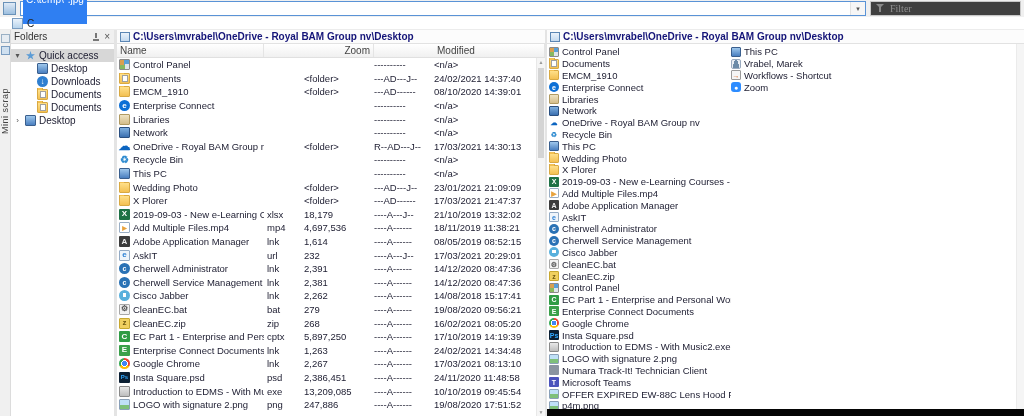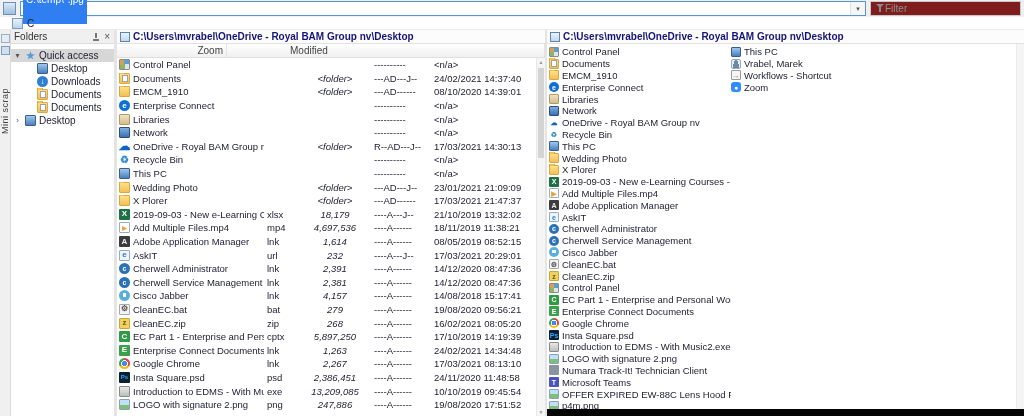--- a/index.html
+++ b/index.html
@@ -5,21 +5,21 @@
   * { box-sizing: border-box; margin: 0; padding: 0; }
   html,body { width:1024px; height:416px; overflow:hidden; }
   body { font-family:"Liberation Sans", sans-serif; background:#f0f0f0; font-size:10px; color:#1c1c30; }
 
   
   .addr-row { height:17px; display:flex; align-items:center; gap:4px; padding:1px 3px; background:#f0f0f0; }
   .addr-drive-icon { width:13px; height:13px; background:linear-gradient(#dfeaf6,#9dbfdf); border:1px solid #6a92b8; flex:none; }
   .combo { width:846px; height:15px; border:1px solid #5a93d6; background:#fff; display:flex; align-items:center; }
   .combo-text { background:#2f7ff2; color:#fff; padding:0 3px; height:31px; line-height:13px; margin-left:2px; font-size:10px; white-space:pre; }
   .combo-arrow { margin-left:auto; width:15px; text-align:center; color:#555; font-size:7px; border-left:1px solid #e2e2e2; background:#f6f6f6; height:13px; line-height:13px; }
-  .filter { flex:1; height:15px; border:1px solid #c8c8c8; background:#7f1d1d; display:flex; align-items:center; padding:0 5px; color:#8f8f8f; }
+  .filter { flex:1; height:15px; border:1px solid #c8c8c8; background:#404040; display:flex; align-items:center; gap:5px; padding:0 5px; color:#8f8f8f;font-family:Liberation Serif, serif; }
   .funnel { width:9px; height:9px; position:relative; flex:none; }
   .funnel::before { content:""; position:absolute; top:0; left:0; border-left:4px solid transparent; border-right:4px solid transparent; border-top:4px solid #8a8a8a; }
   .funnel::after { content:""; position:absolute; top:3px; left:3px; width:2px; height:5px; background:#8a8a8a; }
 
   
   .suggest-row { height:13px; background:#fff; display:flex; align-items:center; gap:4px; padding:0 3px 0 12px; border-bottom:1px solid #ececec; color:#222; }
   .suggest-icon { width:11px; height:11px; background:linear-gradient(#eaf2fb,#b8d4ec); border:1px solid #7a9cc0; flex:none; }
 
   
   .main { display:flex; height:386px; }
@@ -47,21 +47,21 @@
 
   
   .pane-mid { width:430px; background:#fff; display:flex; flex-direction:column; position:relative; border-right:2px solid #e4e4e4; flex:none; }
   .colhdr { height:14px; display:flex; color:#444; background:linear-gradient(#ffffff,#f0f0f0); border-bottom:1px solid #e0e0e0; flex:none; }
   .colhdr .ch { border-right:1px solid #e4e4e4; padding:0 3px; display:flex; align-items:center; overflow:hidden; }
   .ch0 { width:147px; } .ch1 { width:40px;margin-top:28px; } .ch2 { width:70px; justify-content:flex-end; } .ch3 { width:60px;margin-top:20px; } .ch4 { flex:1; }
   .midrows { flex:1; overflow:hidden; }
   .frow { height:13.6px; display:flex; align-items:center; font-size:9.5px; }
   .c0 { width:147px; display:flex; align-items:center; gap:3px; padding-left:2px; overflow:hidden; white-space:nowrap; flex:none; }
   .c1 { width:40px; padding-left:3px; flex:none; }
-  .c2 { width:70px; text-align:center; padding-right:8px; flex:none;font-style:italic; }
+  .c2 { width:70px; text-align:left; padding-right:8px; flex:none; }
   .c3 { width:60px; flex:none; }
   .c4 { flex:1; white-space:nowrap; overflow:hidden; }
   .mid-sb { position:absolute; top:28px; right:0; bottom:0; width:9px; background:#f5f5f5; border-left:1px solid #e8e8e8; }
   .mid-sb .sb-up, .mid-sb .sb-down { position:absolute; left:0; width:8px; text-align:center; font-size:5px; color:#999; }
   .mid-sb .sb-up { top:1px; } .mid-sb .sb-down { bottom:1px; }
   .mid-sb .thumb { position:absolute; top:10px; left:1px; width:6px; height:90px; background:#d4d4d4; }
 
   
   .pane-right { flex:1; background:#fff; display:flex; flex-direction:column; position:relative; overflow:hidden; }
   .icols { flex:1; display:flex; padding:2px 10px 0 2px; overflow:hidden; }
@@ -175,20 +175,21 @@
         </div>
       </div>
   </div>
 
   <div class="pane-mid">
     <div class="pane-hdr">
       <span class="hdr-icon"></span>
       <span>C:\Users\mvrabel\OneDrive - Royal BAM Group nv\Desktop</span>
     </div>
     <div class="colhdr" id="colhdr">
+        <div class="ch ch0">Name</div>
         <div class="ch ch1">Exte...</div>
         <div class="ch ch2">Zoom</div>
         <div class="ch ch3">Attributes</div>
         <div class="ch ch4">Modified</div>
       </div>
     <div class="midrows" id="midrows">
         <div class="frow">
           <div class="c0">
             <span class="fic i-control-panel"></span>
             <span>Control Panel</span>
@@ -357,21 +358,21 @@
           <div class="c2">2,381</div>
           <div class="c3">----A------</div>
           <div class="c4">14/12/2020 08:47:36</div>
         </div>
         <div class="frow">
           <div class="c0">
             <span class="fic i-cisco"></span>
             <span>Cisco Jabber</span>
           </div>
           <div class="c1">lnk</div>
-          <div class="c2">4,157</div>
+          <div class="c2">2,262</div>
           <div class="c3">----A------</div>
           <div class="c4">14/08/2018 15:17:41</div>
         </div>
         <div class="frow">
           <div class="c0">
             <span class="fic i-bat">⚙</span>
             <span>CleanEC.bat</span>
           </div>
           <div class="c1">bat</div>
           <div class="c2">279</div>

